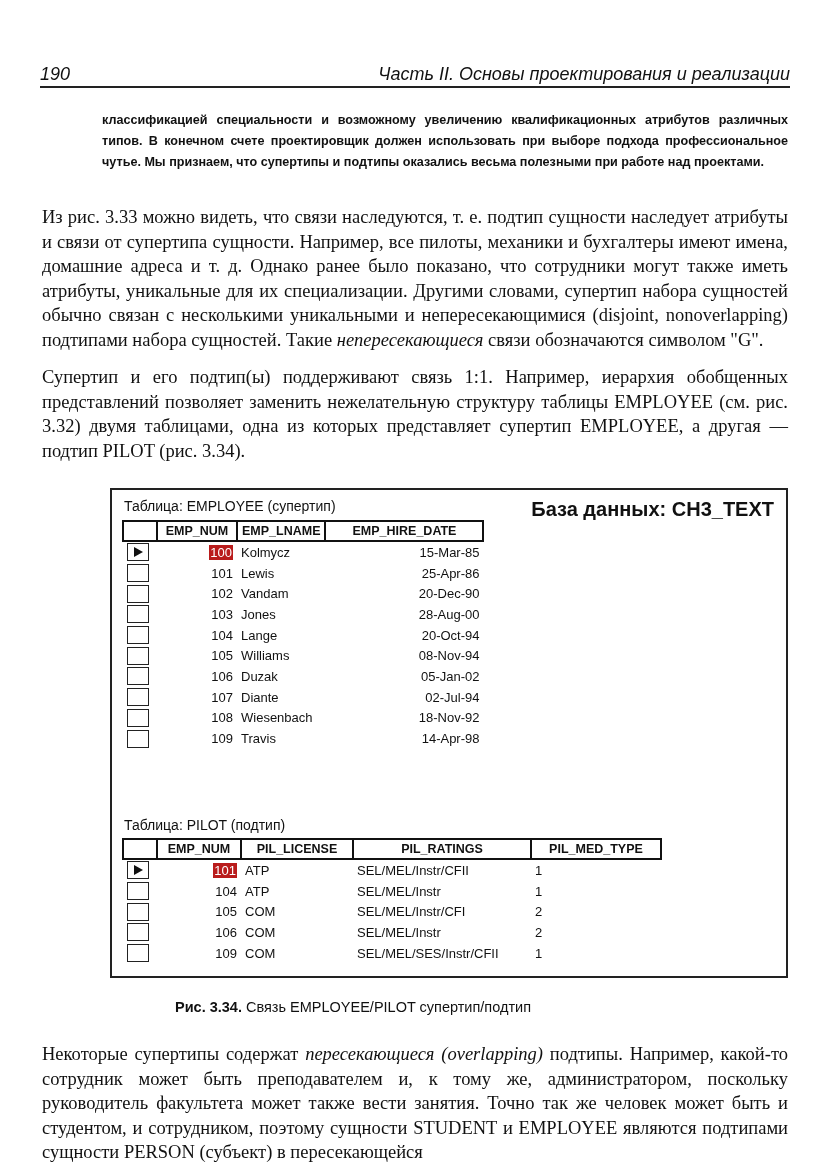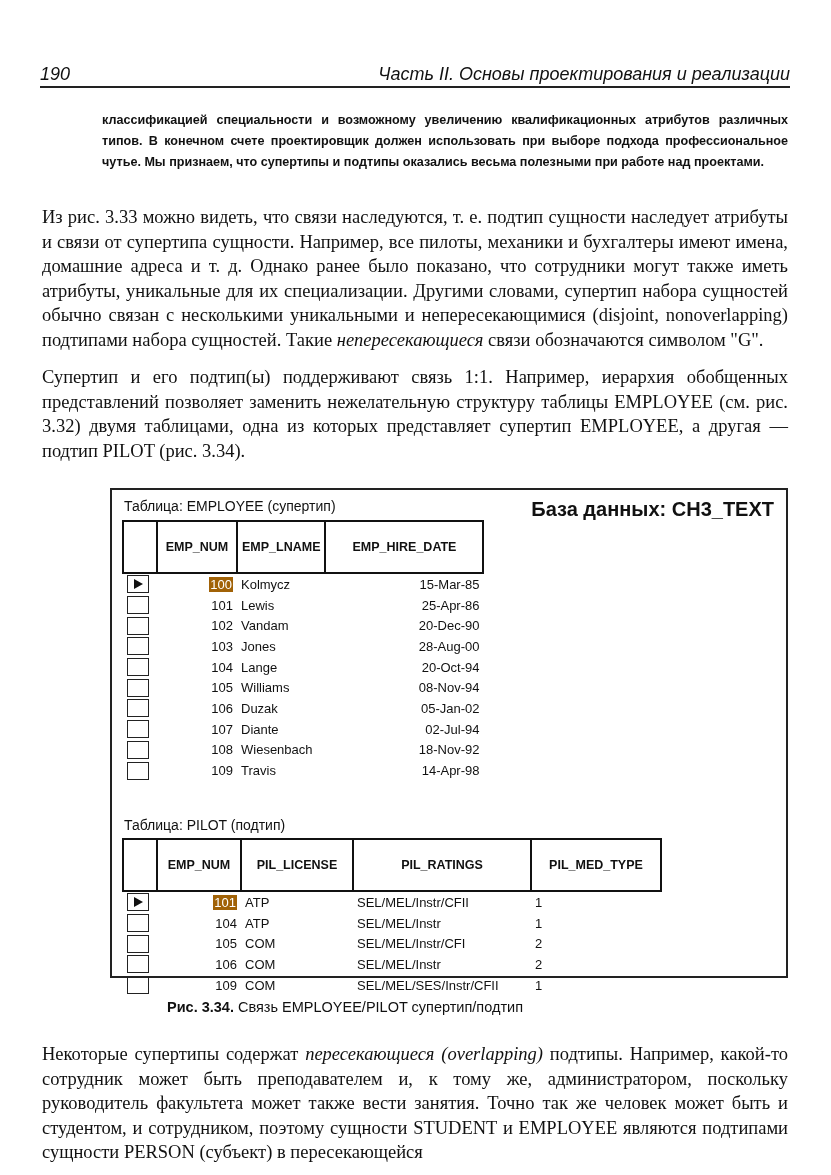--- a/index.html
+++ b/index.html
@@ -16,30 +16,30 @@
     .para i { font-style: italic; }
     .p1 { top: 181px; }
     .p2 { top: 341px; }
     .p3 { top: 1018px; }
 
     .figure { left: 110px; top: 464px; width: 678px; height: 490px; border: 2px solid #222; box-sizing: border-box; font-family: "Liberation Sans", sans-serif; }
     .fig-label { position: absolute; font-size: 14px; }
     .db-label { position: absolute; right: 12px; top: 8px; font-size: 20px; font-weight: bold; }
 
     table.grid { position: absolute; border-collapse: collapse; font-size: 13px; }
-    table.grid th { border: 2px solid #111; font-weight: bold; font-size: 12.5px; height: 18px; padding: 16px 4px; text-align: center; white-space: nowrap; }
+    table.grid th { border: 2px solid #111; font-weight: bold; font-size: 12.5px; height: 18px; padding: 0 4px; text-align: center; white-space: nowrap; }
     table.grid td { height: 20.7px; padding: 0 4px; white-space: nowrap; }
     td.sel { width: 24px; padding: 0; }
     .selbox { width: 22px; height: 18px; border: 1.5px solid #222; box-sizing: border-box; margin: 1px 0; position: relative; }
     .selbox.cur::after { content: ""; position: absolute; left: 6px; top: 3px; border-left: 9px solid #111; border-top: 5.5px solid transparent; border-bottom: 5.5px solid transparent; }
     th.selh { width: 24px; padding: 0; }
     .num { text-align: right; }
-    .hl { background: #a16207; color: #fff; padding: 0 1px; }
-
-    .caption { left: 0; width: 690px; top: 975px; text-align: center; font-family: "Liberation Sans", sans-serif; font-size: 14.5px; }
+    .hl { background: #b91c1c; color: #fff; padding: 0 1px; }
+
+    .caption { left: 8px; width: 690px; top: 975px; text-align: center; font-family: "Liberation Sans", sans-serif; font-size: 14.5px; }
     .caption b { font-weight: bold; }
   </style>
 </head>
 <body>
 
 <div class="abs running-head">
   <span class="page-num">190</span>
   <span class="chapter-title">Часть II. Основы проектирования и реализации</span>
 </div>
 

